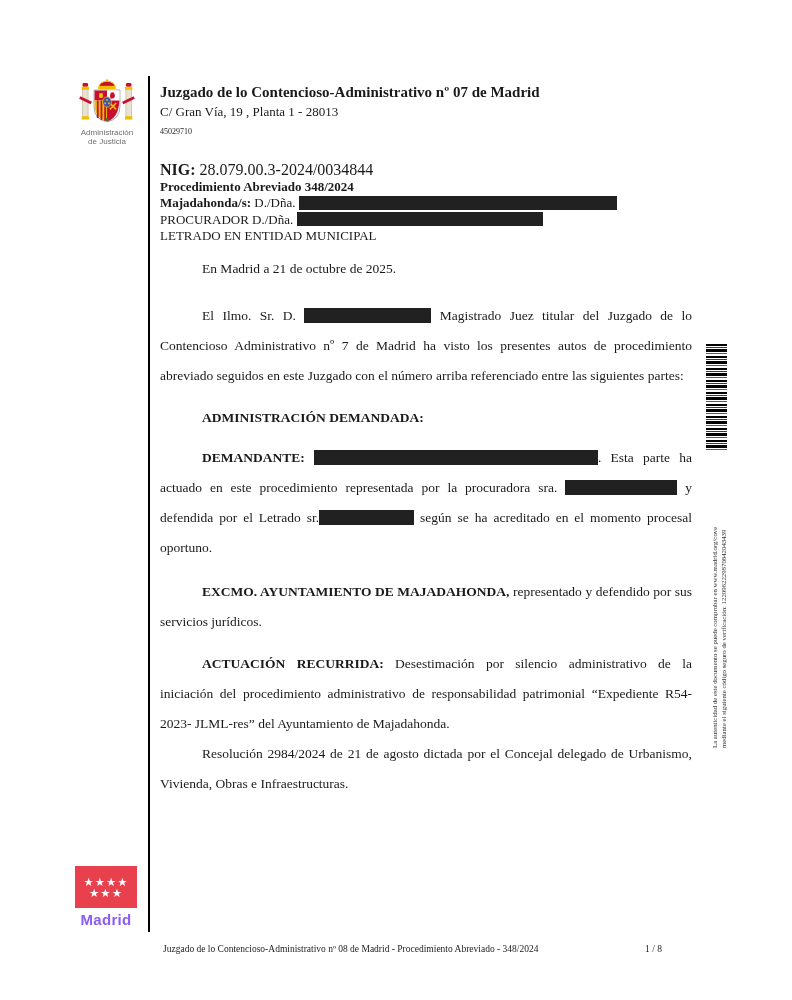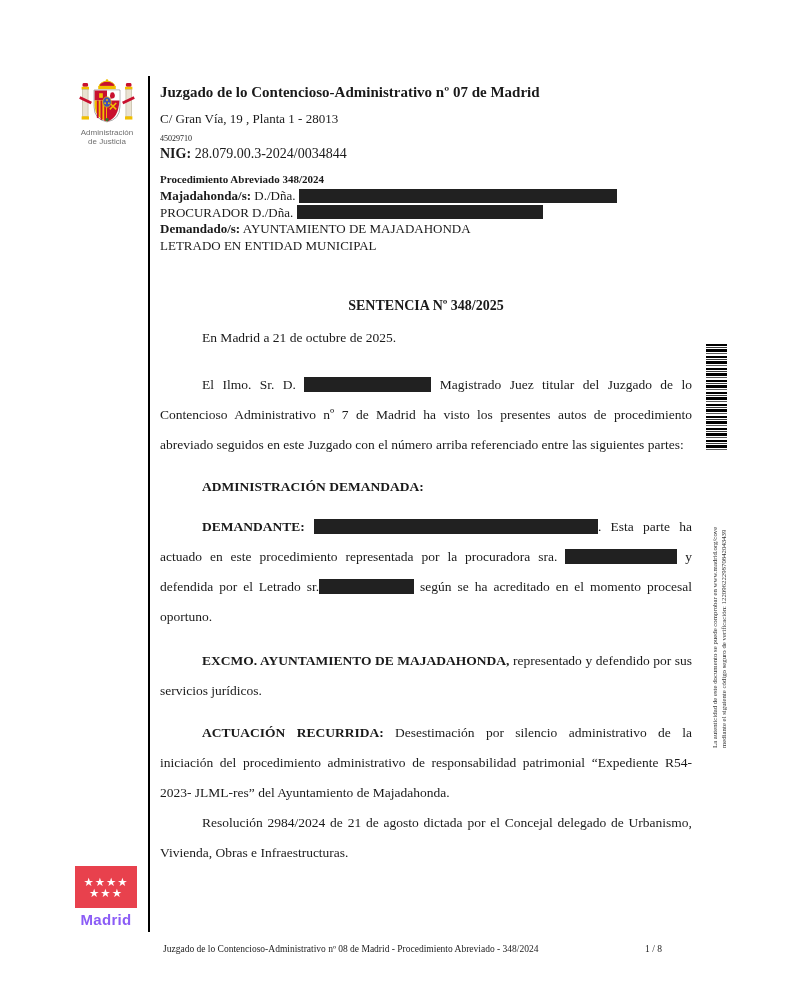--- a/index.html
+++ b/index.html
@@ -11,24 +11,24 @@
   
   .vrule { position:absolute; left:148px; top:76px; width:2px; height:856px; background:#000; }
 
   .logo-justicia { position:absolute; left:72px; top:78px; width:70px; text-align:center; }
   .logo-justicia svg { width:56px; height:48px; display:block; margin:0 auto; }
   .logo-caption { font-family:"Liberation Sans", sans-serif; font-size:8px; color:#6f6f6f; line-height:9px; margin-top:2px; }
 
   
   .content { position:absolute; left:160px; top:84px; width:532px; }
   .court-title { font-size:15px; font-weight:bold; line-height:17px; }
-  .address { font-size:13px; line-height:15px; margin-top:10px; }
+  .address { font-size:13px; line-height:15px; margin-top:3px; }
   .doc-code { font-size:8px; line-height:9px; margin-top:8px; color:#222; }
-  .nig-line { font-size:14px; line-height:14px; margin-top:4px; }
-  .procedure { font-size:11px; font-weight:bold; line-height:17px; margin-top:10px; }
+  .nig-line { font-size:16px; line-height:14px; margin-top:27px; }
+  .procedure { font-size:13px; font-weight:bold; line-height:17px; margin-top:1px; }
   .party-line { font-size:13px; line-height:16.5px; }
   .b { font-weight:bold; }
 
   .redact { display:inline-block; background:#212121; height:14px; vertical-align:-2.5px; }
   .redact.hdr1 { width:318px; }
   .redact.hdr2 { width:246px; }
   .redact.body1 { width:127px; height:15px; vertical-align:-3px; }
   .redact.body2 { width:284px; height:15px; vertical-align:-3px; }
   .redact.body3 { width:112px; height:15px; vertical-align:-3px; }
   .redact.body4 { width:95px;  height:15px; vertical-align:-3px; }
@@ -133,25 +133,23 @@
     <div class="doc-code">45029710</div>
 
     <div class="nig-line"><span class="b">NIG:</span><span> 28.079.00.3-2024/0034844</span></div>
 
     <div class="procedure">Procedimiento Abreviado 348/2024</div>
 
     <div class="party-line"><span class="b">Majadahonda/s:</span><span> D./Dña. </span><span class="redact hdr1"></span></div>
 
     <div class="party-line"><span>PROCURADOR D./Dña. </span><span class="redact hdr2"></span></div>
 
-    <div class="party-line"><span class="b">Demandado/s:</span><span> AYUNTAMIENTO DE MAJADAHONDA</span></div>
 
     <div class="party-line">LETRADO EN ENTIDAD MUNICIPAL</div>
 
-    <div class="sentencia">SENTENCIA Nº 348/2025</div>
 
     <div class="date-line">En Madrid a 21 de octubre de 2025.</div>
 
     <div class="para p-judge"><span>El Ilmo. Sr. D. </span><span class="redact body1"></span><span> Magistrado Juez titular del Juzgado de lo Contencioso Administrativo nº 7 de Madrid ha visto los presentes autos de procedimiento abreviado seguidos en este Juzgado con el número arriba referenciado entre las siguientes partes:</span></div>
 
     <div class="para p-admin"><span class="b">ADMINISTRACIÓN DEMANDADA:</span></div>
 
     <div class="para p-demandante"><span class="b">DEMANDANTE: </span><span class="redact body2"></span><span>. Esta parte ha actuado en este procedimiento representada por la procuradora sra. </span><span class="redact body3"></span><span> y defendida por el Letrado sr.</span><span class="redact body4"></span><span> según se ha acreditado en el momento procesal oportuno.</span></div>
 
     <div class="para p-excmo"><span class="b">EXCMO. AYUNTAMIENTO DE MAJADAHONDA,</span><span> representado y defendido por sus servicios jurídicos.</span></div>

